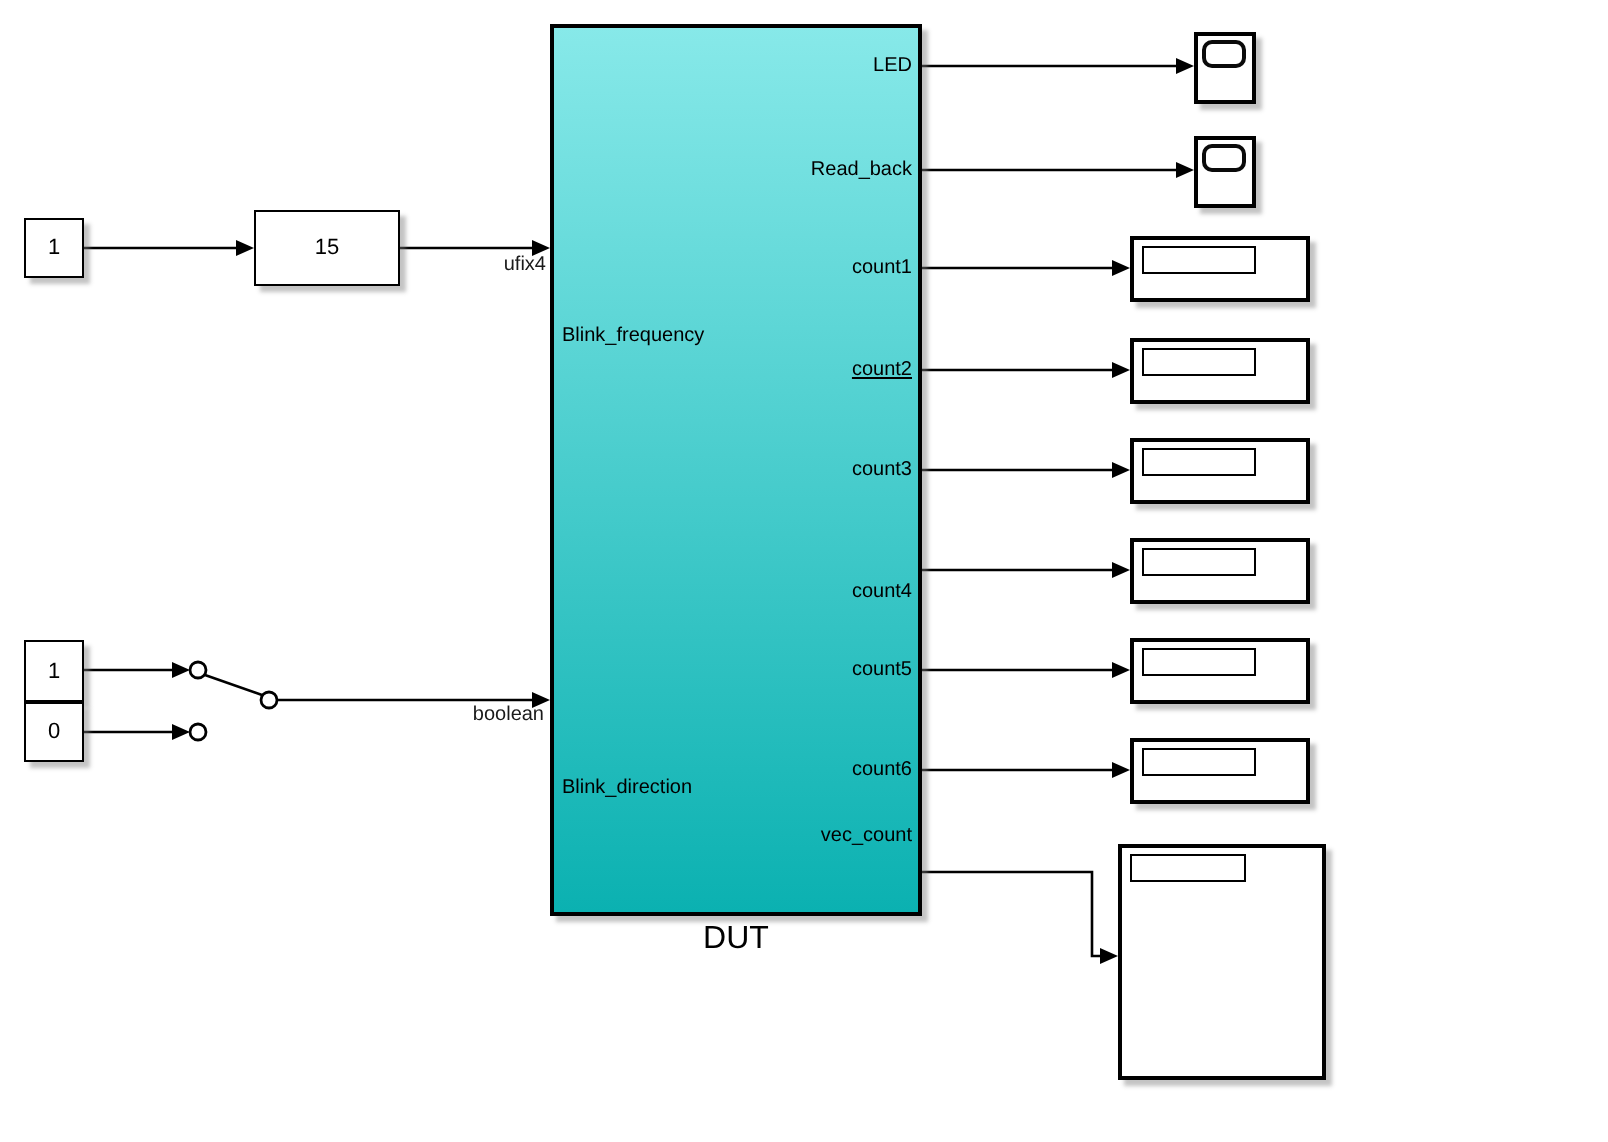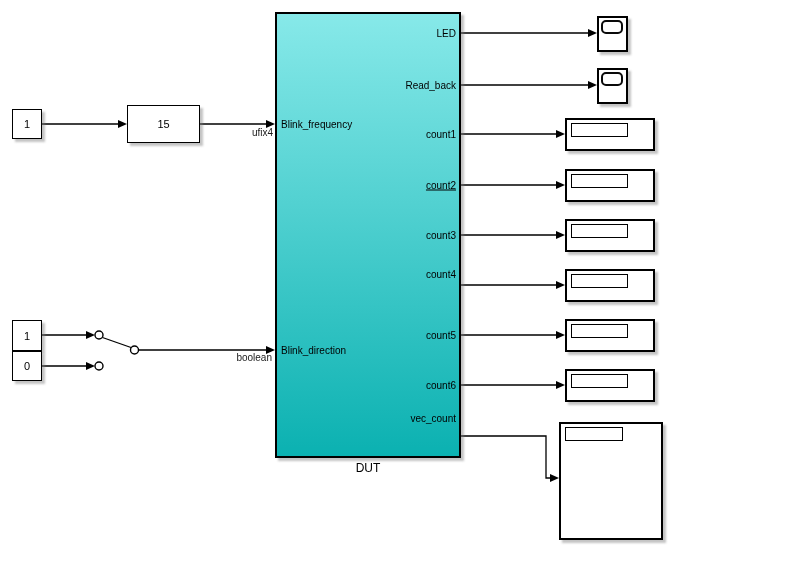--- a/index.html
+++ b/index.html
@@ -13,23 +13,23 @@
     box-shadow:3px 3px 2px rgba(125,125,125,0.45);
   }
   .const{display:flex;align-items:center;justify-content:center;font-size:11px;}
   .dut{
     border:2px solid #000;
   }
   .portlabel{
     position:absolute;font-size:10px;white-space:nowrap;transform:translateY(-50%);
   }
   .portlabel.out{right:3px;text-align:right;}
-  .portlabel.in{left:4px;text-align:center;}
+  .portlabel.in{left:4px;text-align:center;margin-top:44px;}
   .caption{
-    position:absolute;font-size:12px;text-align:center;white-space:nowrap;
+    position:absolute;font-size:16px;text-align:center;white-space:nowrap;
   }
   .dtype{
     position:absolute;font-size:10px;white-space:nowrap;color:#1a1a1a;text-align:center;
   }
   .scope{border:2px solid #000;}
   .scope .screen{
     position:absolute;left:2px;top:2px;width:18px;height:10px;
     border:2px solid #0a0a0a;border-radius:5px;background:#fff;
   }
   .display{border:2px solid #000;}
@@ -128,21 +128,21 @@
   </div>
 
   <div class="blk dut" style="left: 275px; top: 12px; width: 186px; height: 446px; background: linear-gradient(rgb(135, 233, 233), rgb(11, 177, 177));">
     <span class="portlabel in" style="top:110px;">Blink_frequency</span>
     <span class="portlabel in" style="top:336px;">Blink_direction</span>
     <span class="portlabel out" style="top:19px;">LED</span>
     <span class="portlabel out" style="top:71px;">Read_back</span>
     <span class="portlabel out" style="top:120px;">count1</span>
     <span class="portlabel out" style="top:171px;text-decoration:underline;">count2</span>
     <span class="portlabel out" style="top:221px;">count3</span>
-    <span class="portlabel out" style="top:260px;margin-left:35px;">count4</span>
+    <span class="portlabel out" style="top:282px;margin-left:35px;">count4</span>
     <span class="portlabel out" style="top:321px;">count5</span>
     <span class="portlabel out" style="top:371px;">count6</span>
     <span class="portlabel out" style="top:404px;">vec_count</span>
   </div>
   <div class="caption" style="left:275px;top:461px;width:186px;">DUT</div>
 
   <div class="dtype" style="right:531px;top:127px;">ufix4</div>
   <div class="dtype" style="right:532px;top:352px;">boolean</div>
 
   <div class="blk scope" style="left:597px;top:16px;width:31px;height:36px;">

